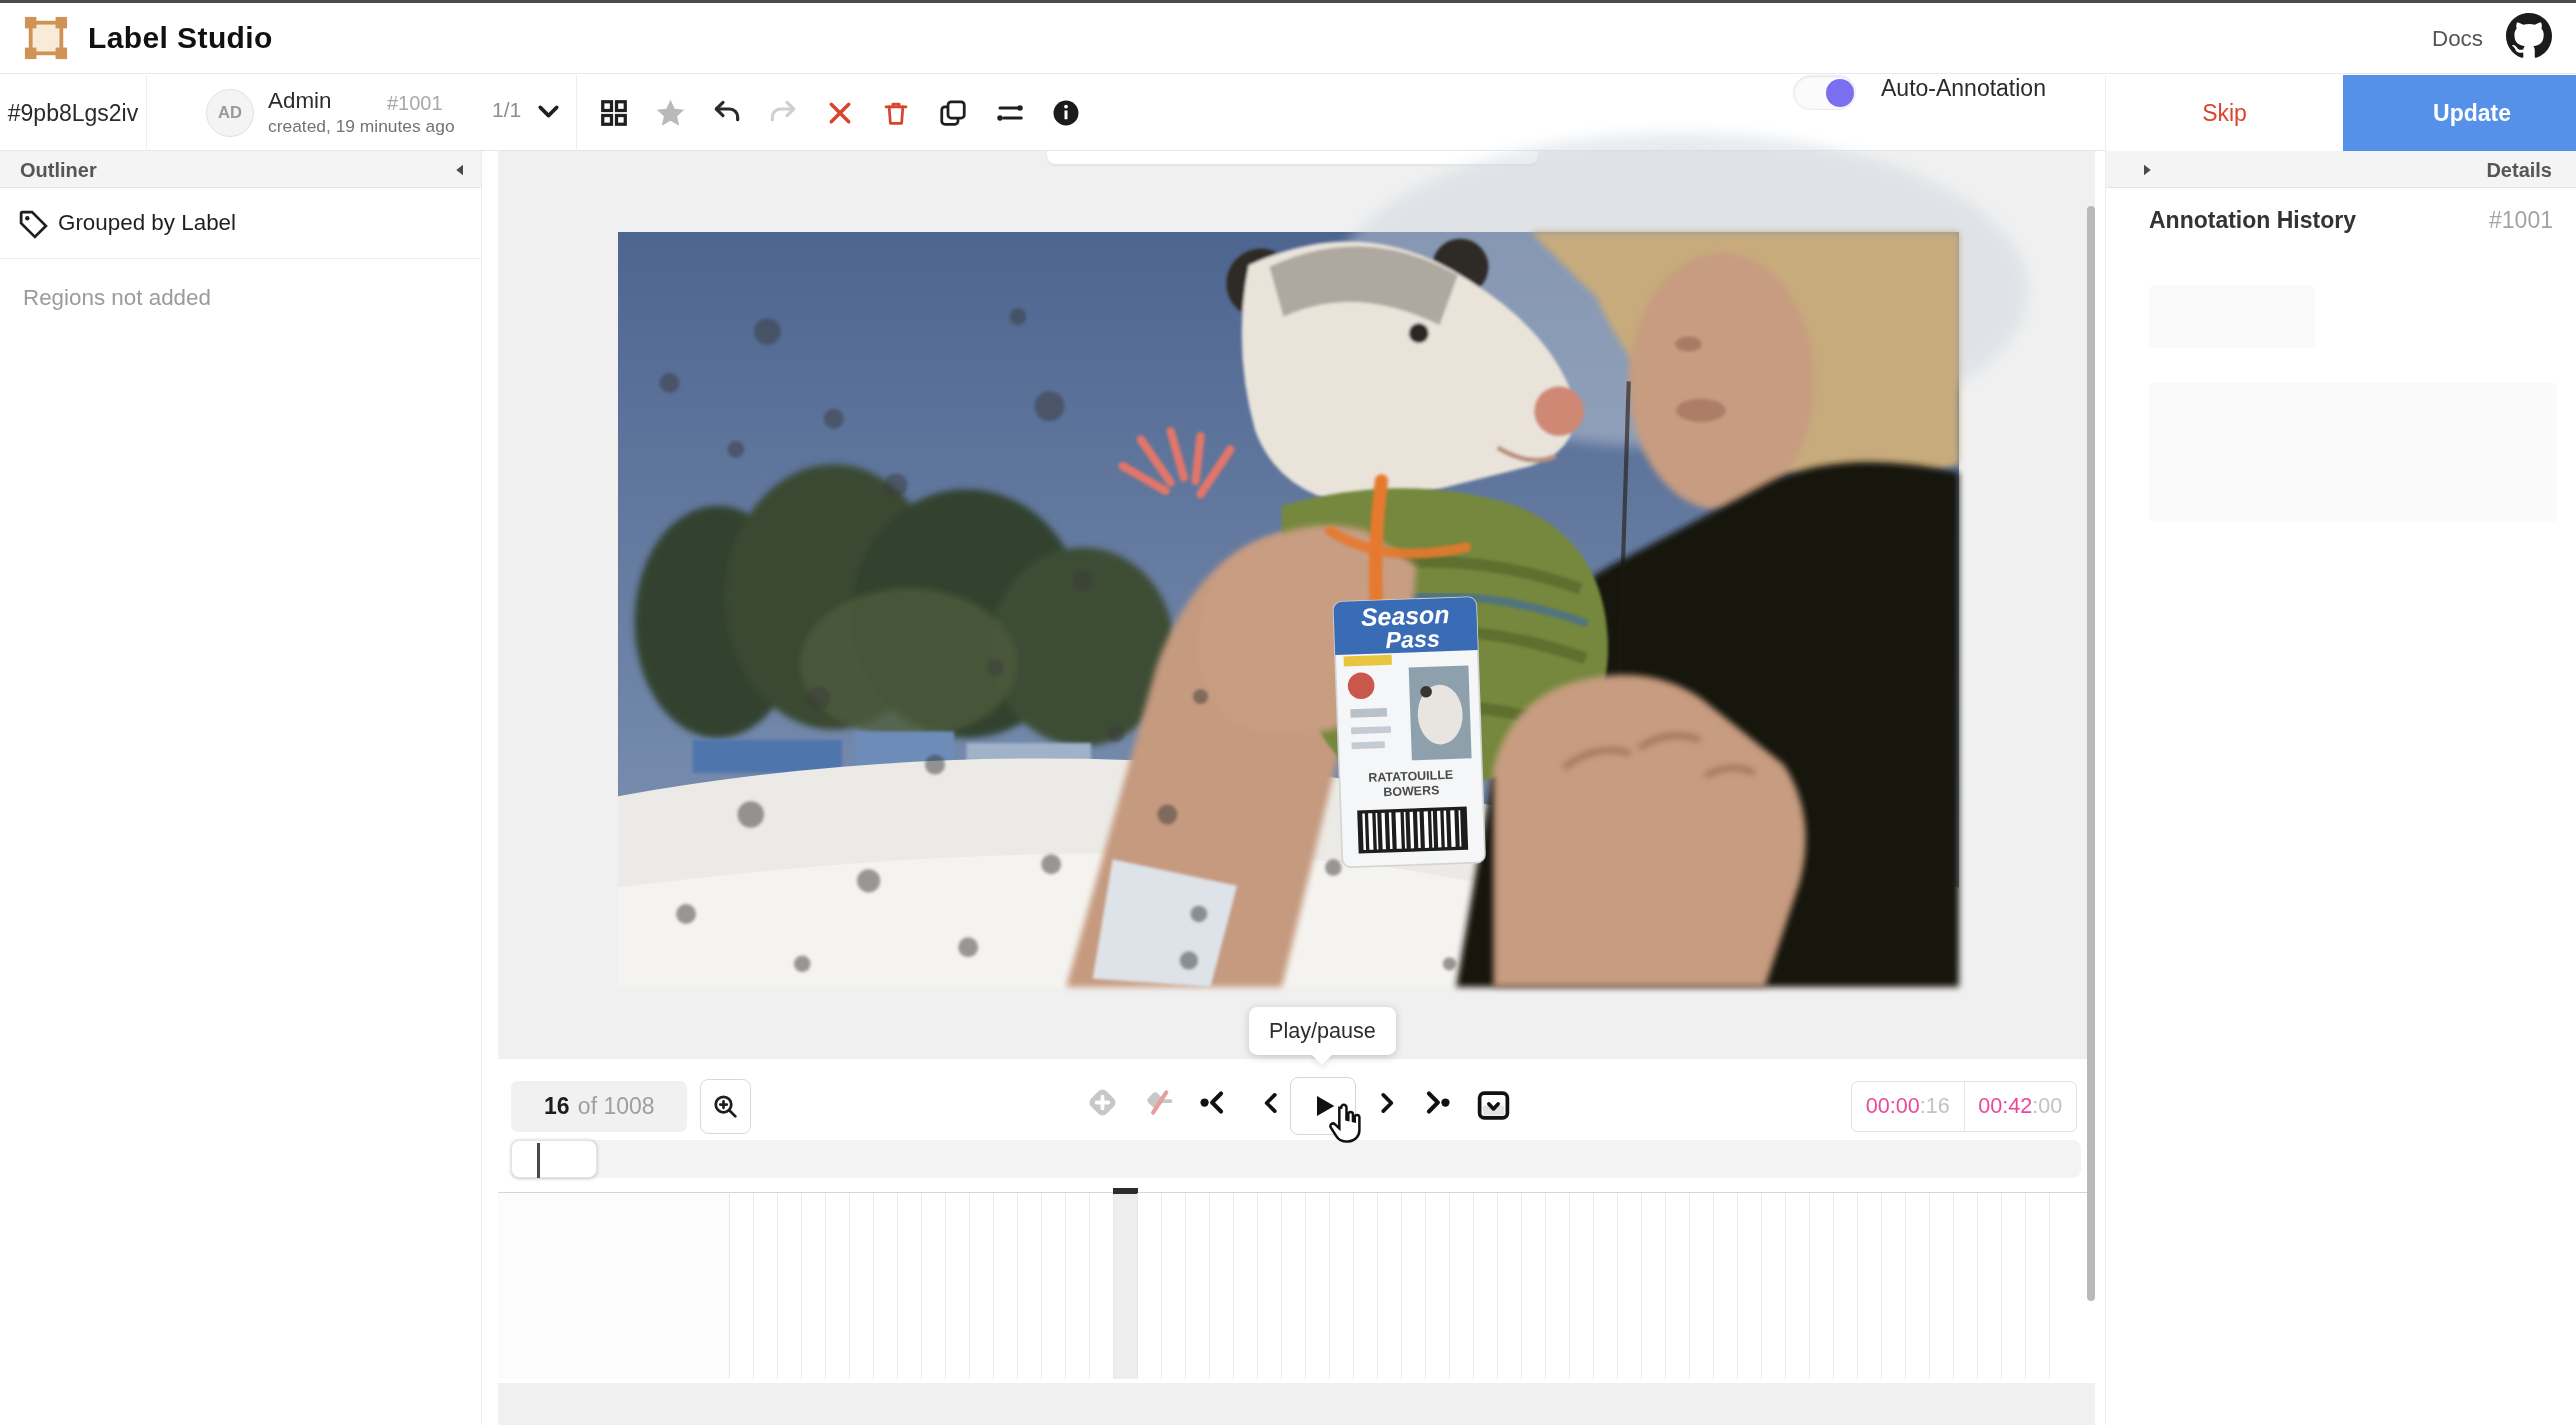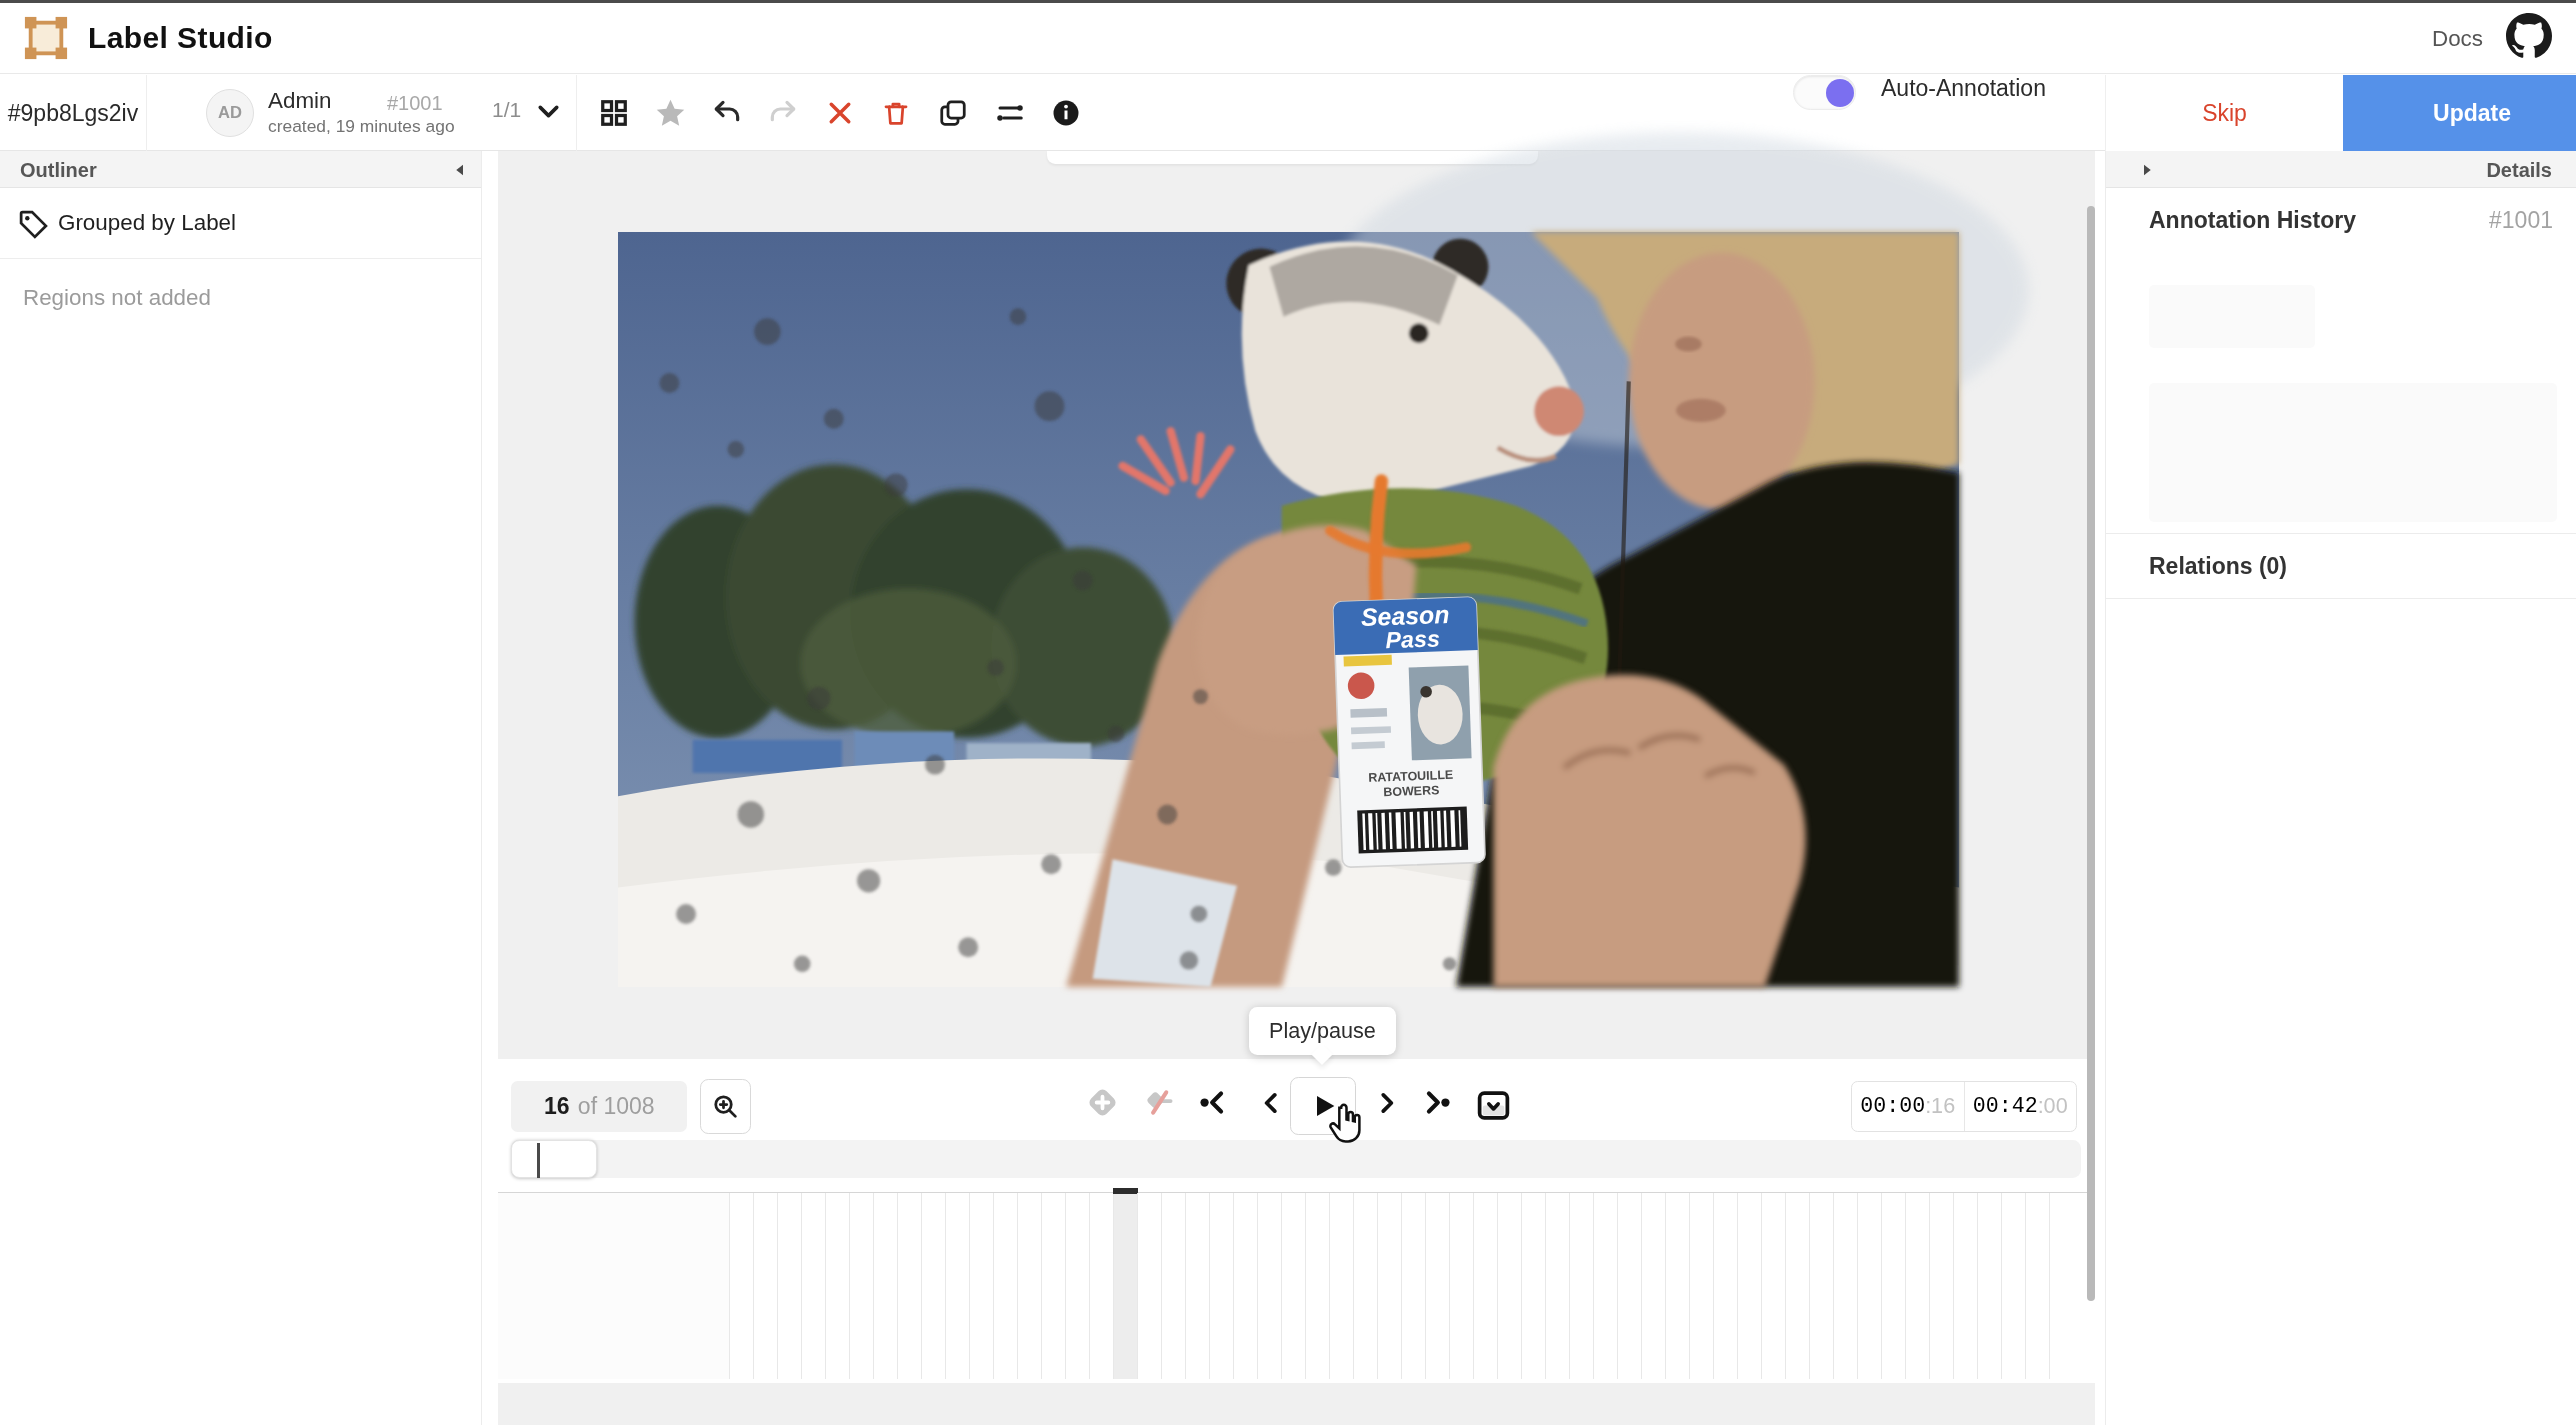--- a/index.html
+++ b/index.html
@@ -90,21 +90,21 @@
   .pb-prev { left:754px; }
   .play-btn { position:absolute; left:792px; top:18px; width:66px; height:58px; background:#fff; border:0.8px solid #d6d6d6; border-radius:8.3px; display:flex; align-items:center; justify-content:center; cursor:pointer; }
   .pb-next { left:870px; }
   .pb-next-kf { left:920px; }
   .config-btn { position:absolute; left:974px; top:28px; width:43px; height:37px; display:flex; align-items:center; justify-content:center; cursor:pointer; }
   .cursor-hand { position:absolute; left:827px; top:43px; width:43px; height:43px; z-index:6; pointer-events:none; }
 
   .timebox { position:absolute; left:1353px; top:21.6px; width:226px; height:51px; border:0.8px solid #e2e2e2; border-radius:6.6px; display:flex; }
   .timebox .cell { flex:1; display:flex; align-items:center; justify-content:center; font-size:21.6px; }
   .timebox .cell:first-child { border-right:0.8px solid #e7e7e7; }
-  .timebox .main { color:#000000;font-family:Liberation Mono, monospace; }
+  .timebox .main { color:#ec4899; }
   .timebox .sub { color:#c2c2c2; }
 
   .seekbar { position:absolute; left:13.3px; top:81px; width:1570px; height:38px; background:#f3f3f3; border-radius:8.3px; cursor:pointer; }
   .seek-thumb { position:absolute; left:0; top:0; width:86px; height:38px; background:#fff; border:0.8px solid #e3e3e3; border-radius:8.3px; box-shadow:0 0.8px 3.3px rgba(0,0,0,.22); }
   .seek-playhead { position:absolute; left:25px; top:1.7px; width:2.5px; height:35px; background:#4a4a4a; }
 
   .timeline-rule { position:absolute; left:0; top:133px; width:1597px; height:0.8px; background:#d6d6d6; }
   .timeline-left { position:absolute; left:0; top:134px; width:231px; height:186px; background:#fcfcfc; }
   .timeline-ticks { position:absolute; left:231px; top:134px; height:186px; display:flex; cursor:pointer; }
   .tick { width:24px; height:100%; border-left:0.8px solid #e8e8e8; background:#fff; position:relative; }
@@ -254,23 +254,20 @@
         <svg viewBox="0 0 24 24" width="18" height="18">
             <path d="M8 5v14l9-7z" fill="#4a4a4a"></path>
           </svg>
       </span>
       <div class="details-title">Details</div>
     </div>
     <div class="ah-title">Annotation History</div>
     <div class="ah-id">#1001</div>
     <div class="skeleton-1"></div>
     <div class="skeleton-2"></div>
-    <div class="relations-row">
-      <div class="relations-label">Relations (0)</div>
-    </div>
   </aside>
 
   <main class="content">
     <div class="peek-bar"></div>
 
     <div class="video-frame">
       <svg viewBox="0 0 1616 910" preserveAspectRatio="none">
         <defs>
           <linearGradient id="sky" x1="0" y1="0" x2="0" y2="1">
             <stop offset="0" stop-color="#4e6590"></stop>

